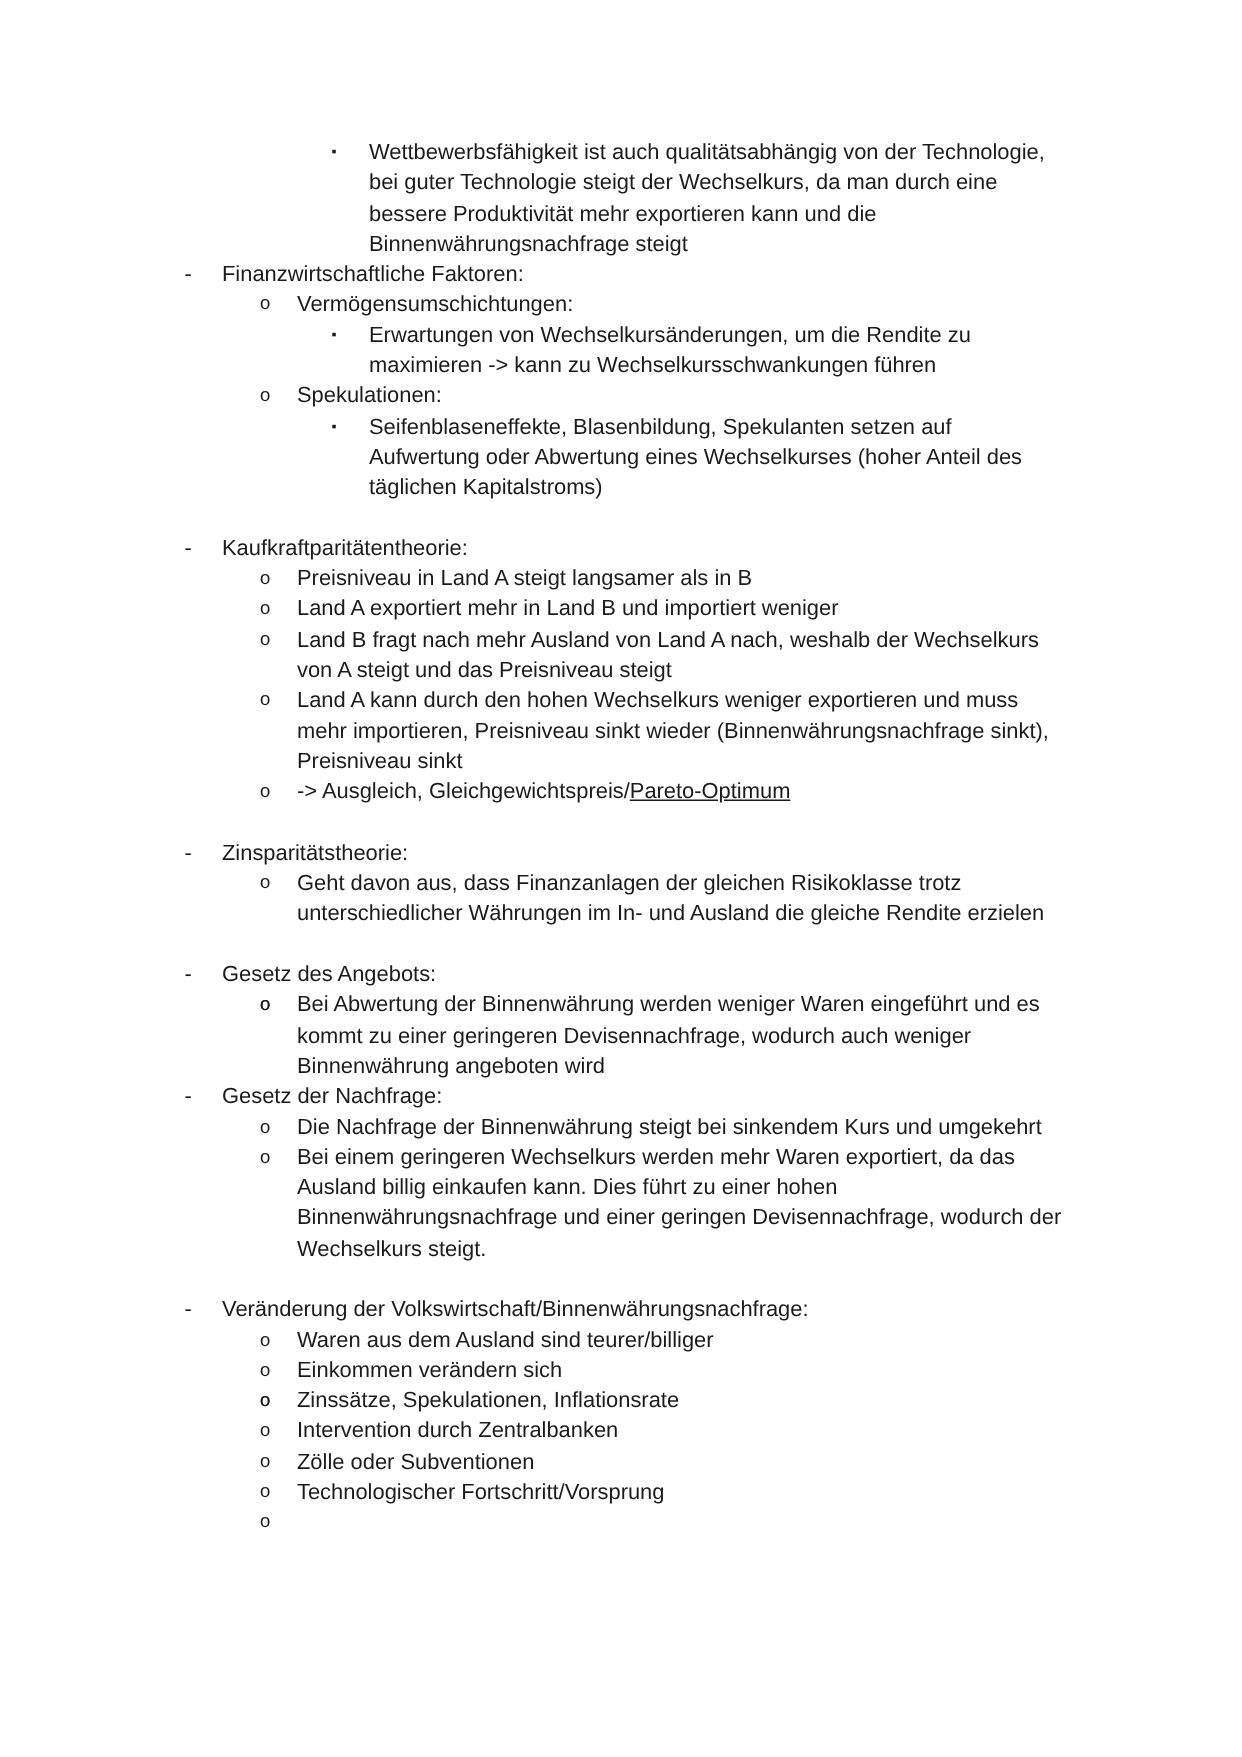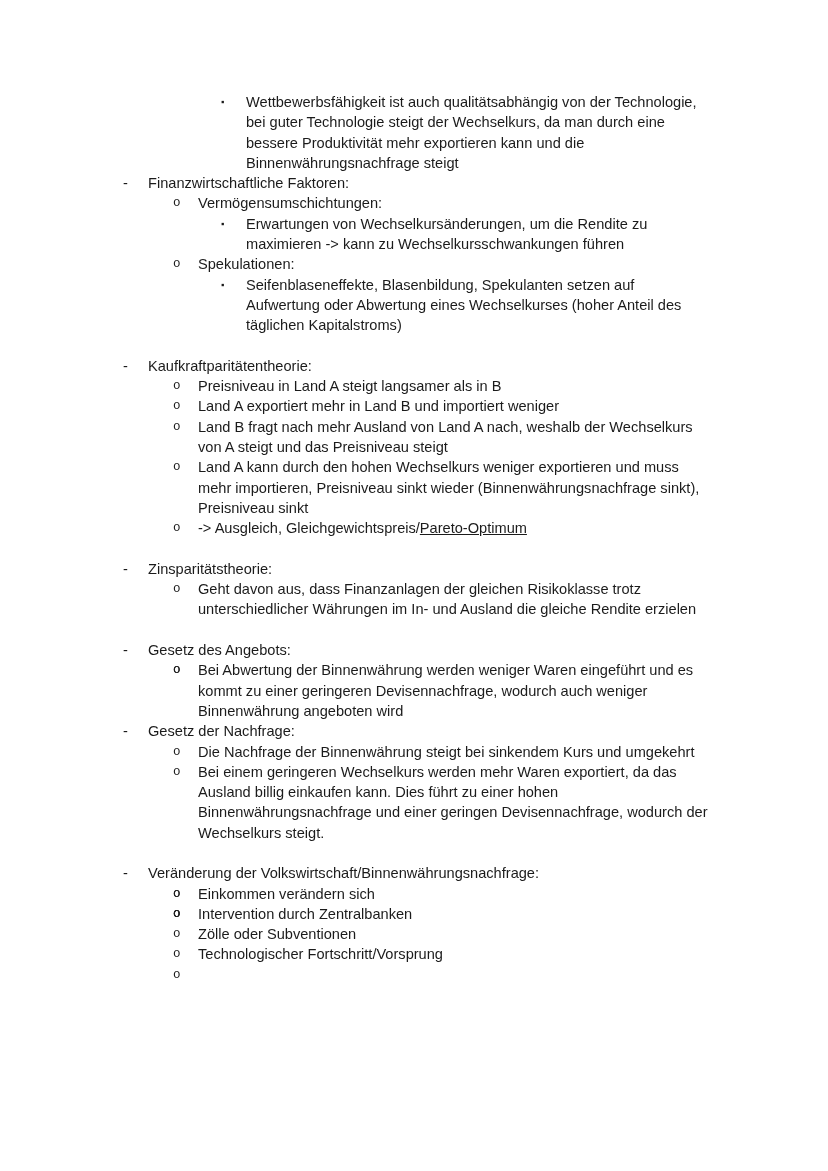--- a/index.html
+++ b/index.html
@@ -129,33 +129,35 @@
       <span>Bei einem geringeren Wechselkurs werden mehr Waren exportiert, da das Ausland billig einkaufen kann. Dies führt zu einer hohen Binnenwährungsnachfrage und einer geringen Devisennachfrage, wodurch der Wechselkurs steigt.</span>
     </div>
 
     <div class="li l1 gap">
       <span class="marker">-</span>
       <span>Veränderung der Volkswirtschaft/Binnenwährungsnachfrage:</span>
     </div>
 
     <div class="li l2">
       <span class="marker">o</span>
+      <span>Waren aus dem Ausland sind teurer/billiger</span>
     </div>
 
     <div class="li l2">
       <span class="marker">o</span>
       <span>Einkommen verändern sich</span>
     </div>
 
     <div class="li l2">
       <span class="marker">o</span>
     </div>
 
     <div class="li l2">
       <span class="marker">o</span>
+      <span>Zinssätze, Spekulationen, Inflationsrate</span>
     </div>
 
     <div class="li l2">
       <span class="marker">o</span>
       <span>Intervention durch Zentralbanken</span>
     </div>
 
     <div class="li l2">
       <span class="marker">o</span>
       <span>Zölle oder Subventionen</span>

